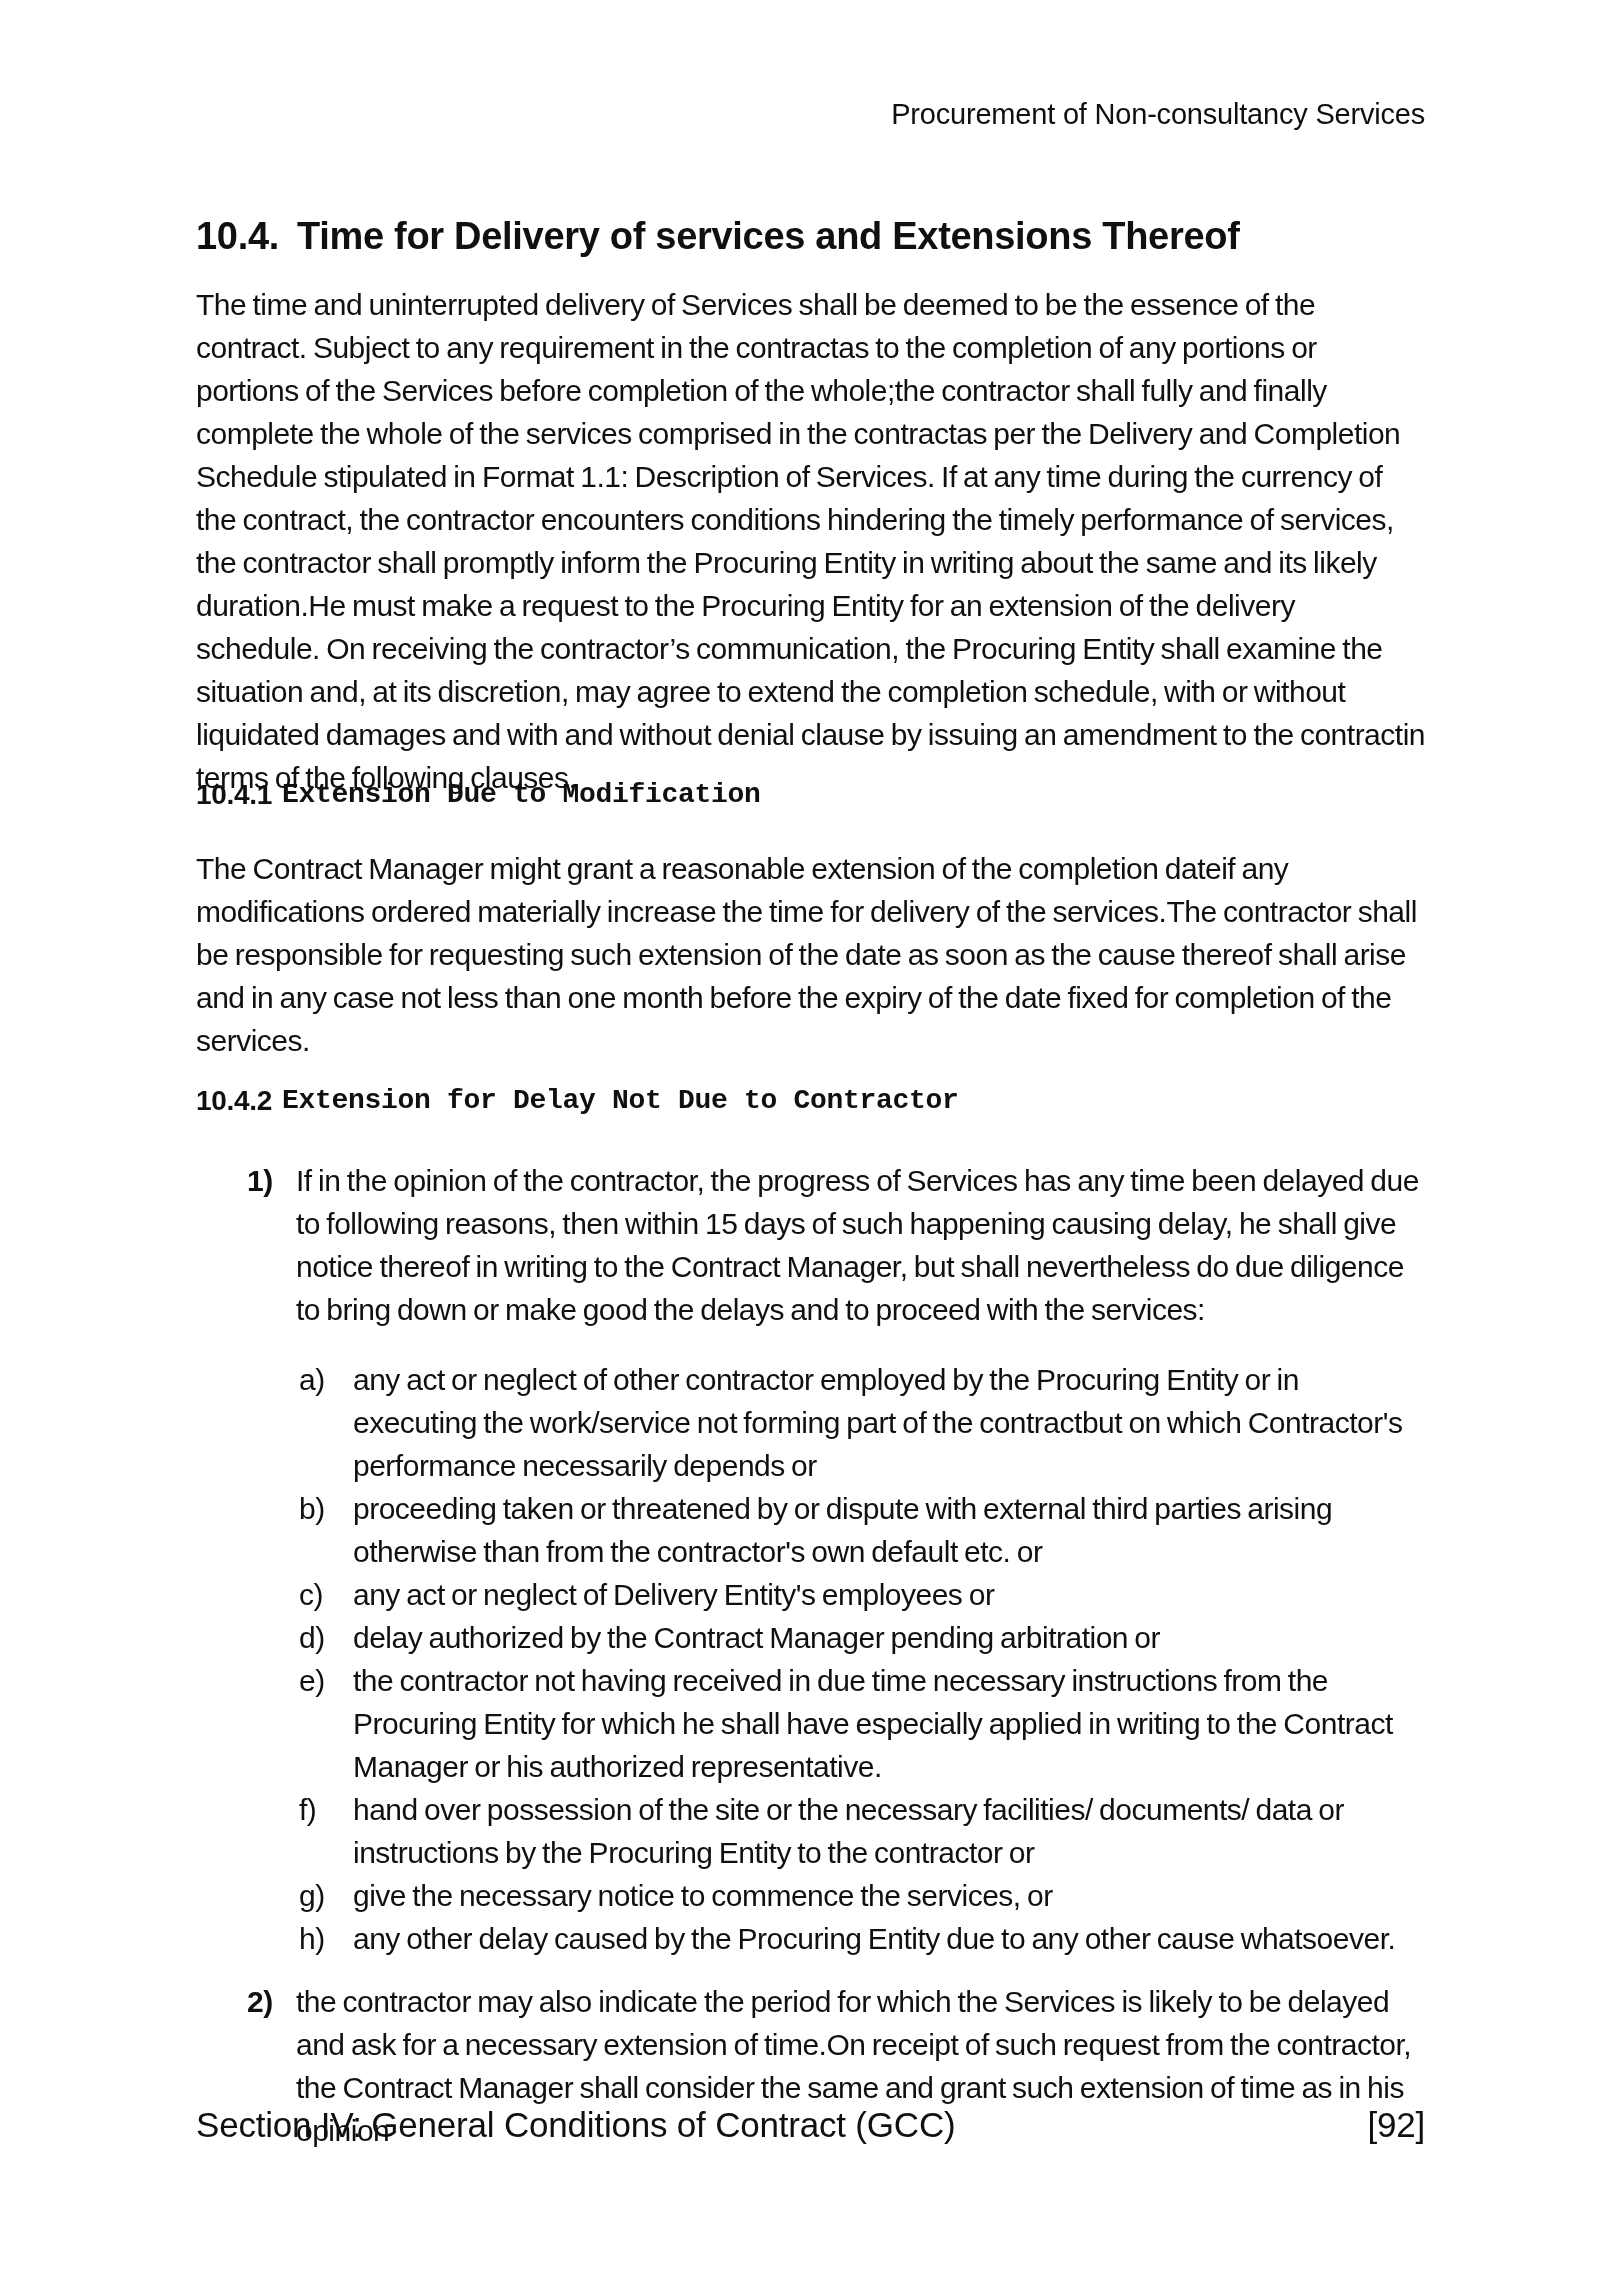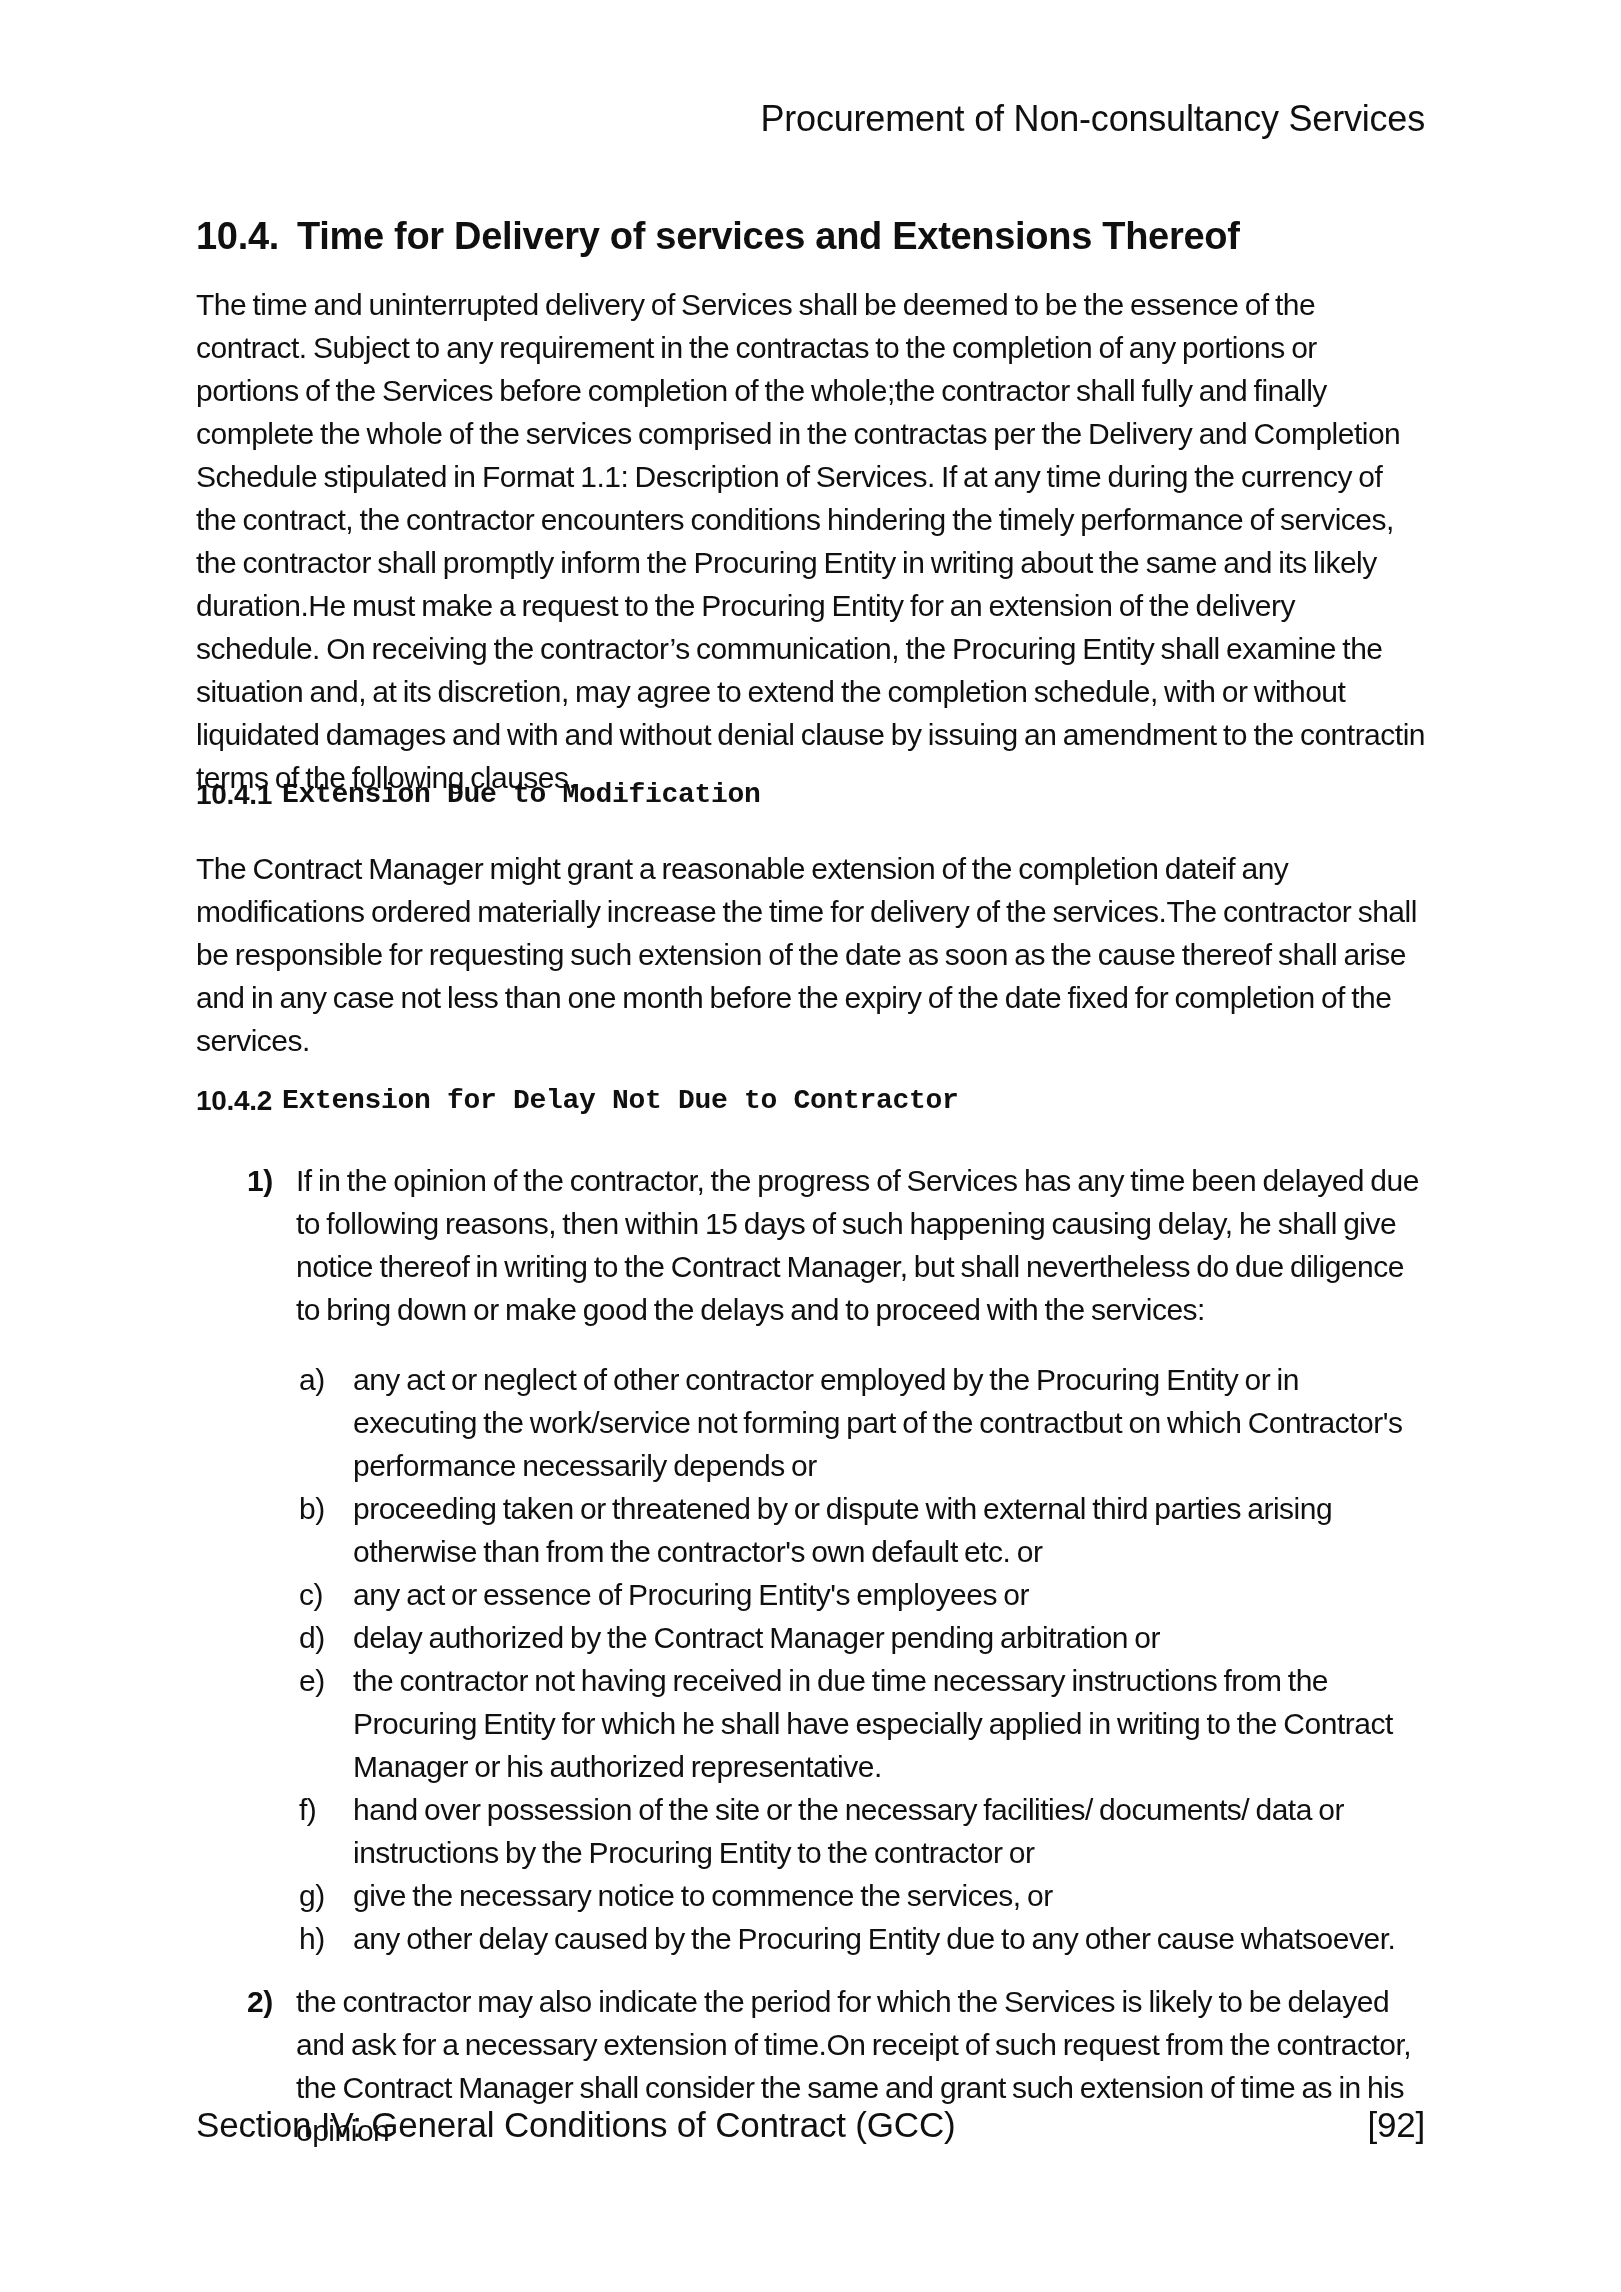--- a/index.html
+++ b/index.html
@@ -11,21 +11,21 @@
     background: #ffffff;
     color: #101010;
     font-family: "Liberation Sans", sans-serif;
     overflow: hidden;
   }
   .abs { position: absolute; left: 196px; right: 196px; }
 
   .running-header {
     top: 98px;
     text-align: right;
-    font-size: 36px;
+    font-size: 29px;
     letter-spacing: -0.2px;
   }
 
   .h1 {
     top: 215px;
     display: flex;
     font-weight: bold;
     font-size: 38px;
     letter-spacing: -0.3px;
   }
@@ -106,21 +106,21 @@
     <div class="li2">
       <span class="marker">a)</span>
       <div class="text">any act or neglect of other contractor employed by the Procuring Entity or in executing the work/service not forming part of the contractbut on which Contractor's performance necessarily depends or</div>
     </div>
     <div class="li2">
       <span class="marker">b)</span>
       <div class="text">proceeding taken or threatened by or dispute with external third parties arising otherwise than from the contractor's own default etc. or</div>
     </div>
     <div class="li2">
       <span class="marker">c)</span>
-      <div class="text">any act or essence of Procuring Entity's employees or</div>
+      <div class="text">any act or neglect of Delivery Entity's employees or</div>
     </div>
     <div class="li2">
       <span class="marker">d)</span>
       <div class="text">delay authorized by the Contract Manager pending arbitration or</div>
     </div>
     <div class="li2">
       <span class="marker">e)</span>
       <div class="text">the contractor not having received in due time necessary instructions from the Procuring Entity for which he shall have especially applied in writing to the Contract Manager or his authorized representative.</div>
     </div>
     <div class="li2">

